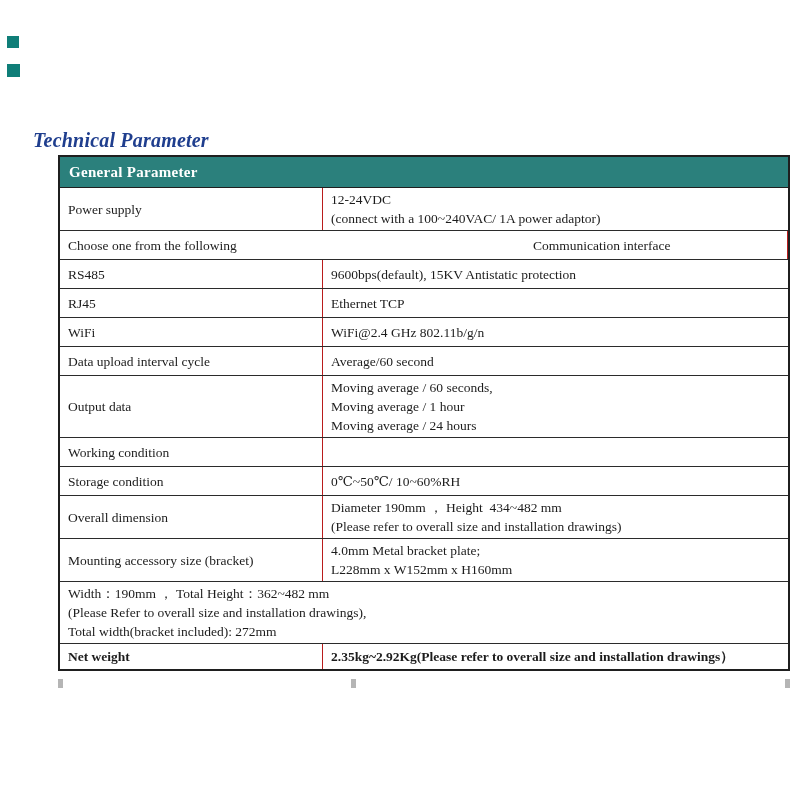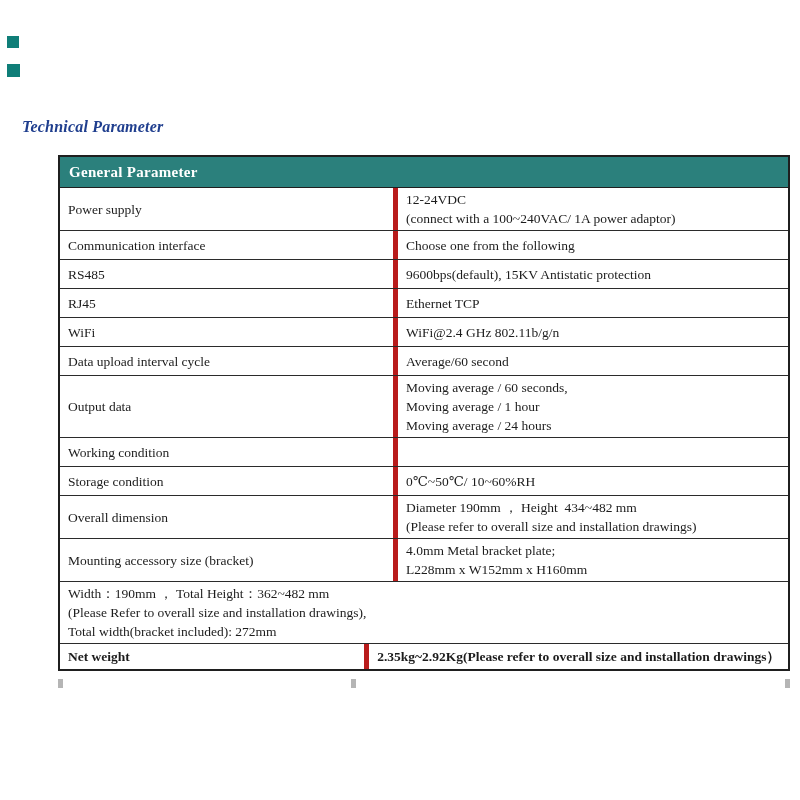--- a/index.html
+++ b/index.html
@@ -13,22 +13,22 @@
   }
   .marker {
     position:absolute;
     background:var(--marker-teal,#0F7E78);
   }
   .m1 { left:7px; top:36px; width:12px; height:12px; }
   .m2 { left:7px; top:64px; width:13px; height:13px; }
   .page-title {
     position:absolute;
     left:22px; top:118px;
-    margin:0;
-    font-size:16px;
+    margin:11px;
+    font-size:20px;
     font-weight:bold;
     font-style:italic;
     color:var(--heading-blue,#1F3E8E);
     letter-spacing:0.2px;
   }
   .ptable {
     position:absolute;
     left:58px; top:155px;
     width:732px;
     border:2px solid #1f1f1f;
@@ -54,22 +54,22 @@
   }
   .trow:last-child { border-bottom:none; }
   .cell {
     display:flex;
     flex-direction:column;
     justify-content:center;
     padding:2px 8px;
     box-sizing:border-box;
   }
   .cell-label {
-    width:338px;
-    border-right:5px solid #b91c1c;
+    width:263px;
+    border-right:1px solid #b91c1c;
   }
   .cell-value { flex:1; }
   .ln {
     line-height:19px;
     white-space:pre;
   }
   .h1l { min-height:29px; }
   .h2l { min-height:41px; }
   .h3l { min-height:59px; }
   .hlast { min-height:25px;font-weight:bold; }
@@ -101,25 +101,25 @@
         <div class="trow h2l">
           <div class="cell cell-label">
             <div class="ln">Power supply</div>
           </div>
           <div class="cell cell-value">
             <div class="ln">12-24VDC</div>
             <div class="ln">(connect with a 100~240VAC/ 1A power adaptor)</div>
           </div>
         </div>
         <div class="trow h1l">
+          <div class="cell cell-value">
+            <div class="ln">Choose one from the following</div>
+          </div>
           <div class="cell cell-label">
             <div class="ln">Communication interface</div>
-          </div>
-          <div class="cell cell-value">
-            <div class="ln">Choose one from the following</div>
           </div>
         </div>
         <div class="trow h1l">
           <div class="cell cell-label">
             <div class="ln">RS485</div>
           </div>
           <div class="cell cell-value">
             <div class="ln">9600bps(default), 15KV Antistatic protection</div>
           </div>
         </div>

